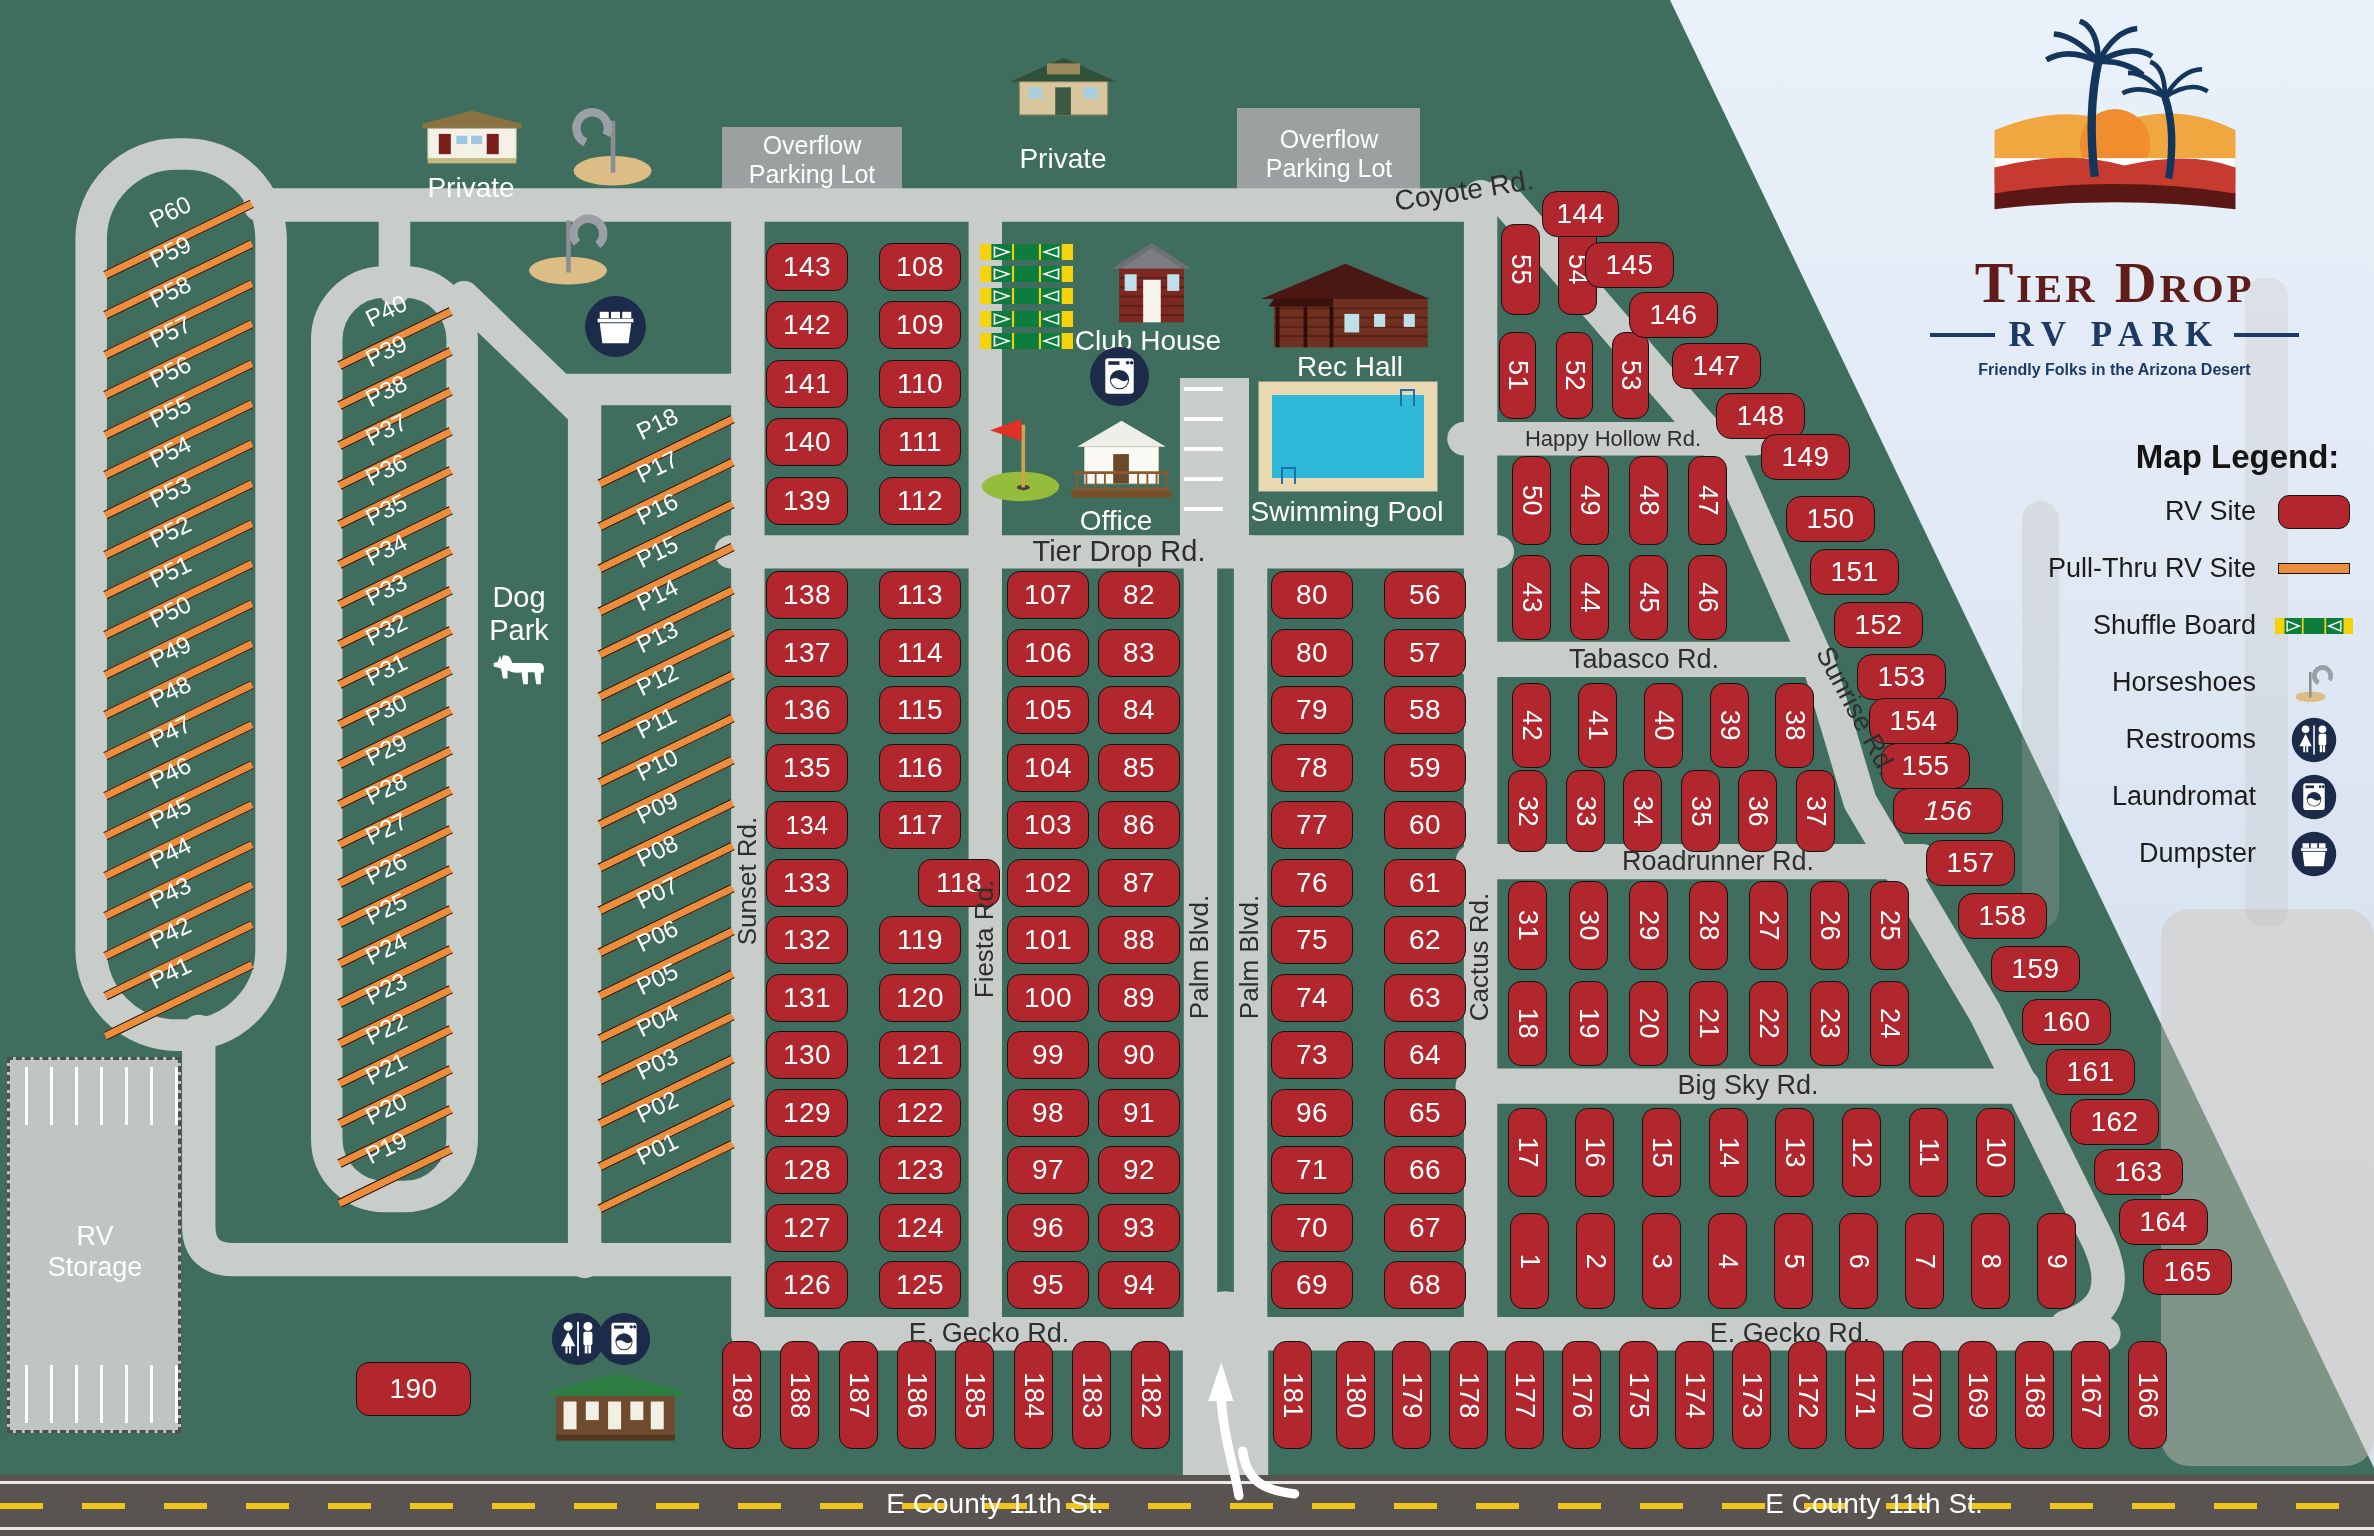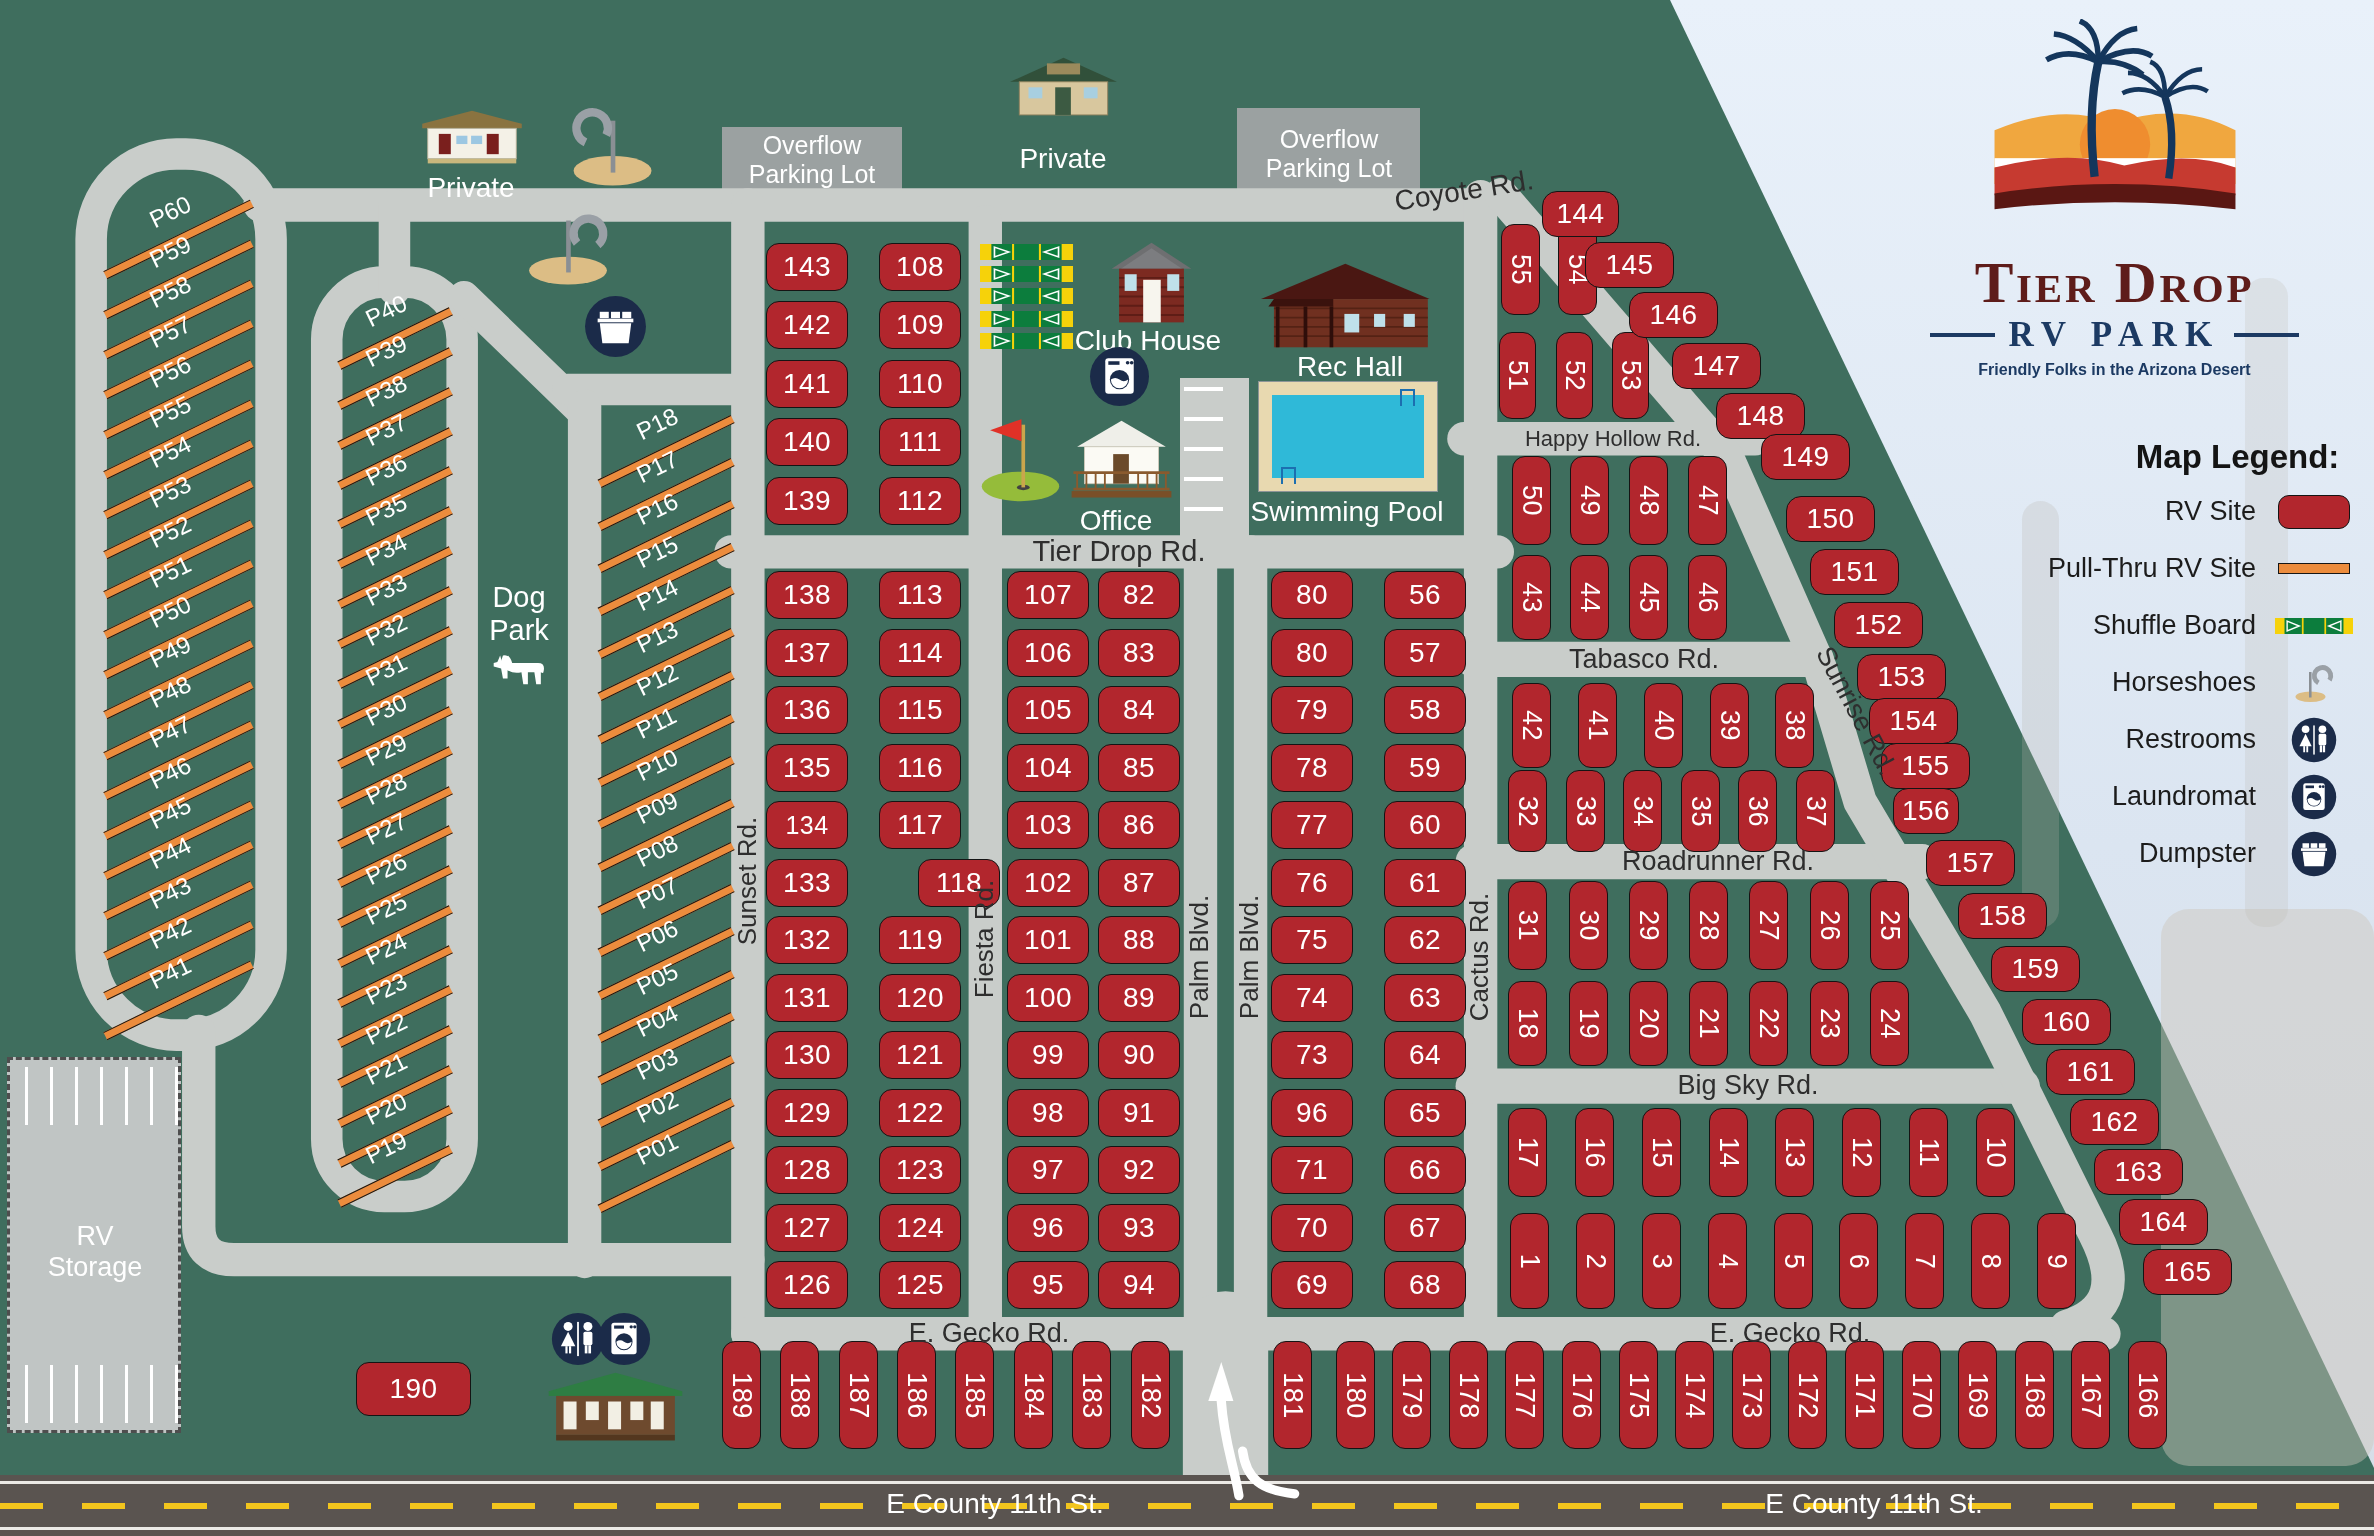--- a/index.html
+++ b/index.html
@@ -933,21 +933,21 @@
       </div>
       <div class="site site-h site-diag" style="left: 1857px; top: 654px; width: 89px; height: 46px;">
         <span style="font-size: 28px;">153</span>
       </div>
       <div class="site site-h site-diag" style="left: 1869px; top: 698px; width: 89px; height: 46px;">
         <span style="font-size: 28px;">154</span>
       </div>
       <div class="site site-h site-diag" style="left: 1881px; top: 743px; width: 89px; height: 46px;">
         <span style="font-size: 28px;">155</span>
       </div>
-      <div class="site site-h site-diag" style="left: 1893px; top: 788px; width: 66px; height: 46px;">
+      <div class="site site-h site-diag" style="left: 1893px; top: 788px; width: 110px; height: 46px; font-style: italic;">
         <span style="font-size: 28px;">156</span>
       </div>
       <div class="site site-h site-diag" style="left: 1926px; top: 840px; width: 89px; height: 46px;">
         <span style="font-size: 28px;">157</span>
       </div>
       <div class="site site-h site-diag" style="left: 1958px; top: 893px; width: 89px; height: 46px;">
         <span style="font-size: 28px;">158</span>
       </div>
       <div class="site site-h site-diag" style="left: 1991px; top: 946px; width: 89px; height: 46px;">
         <span style="font-size: 28px;">159</span>

